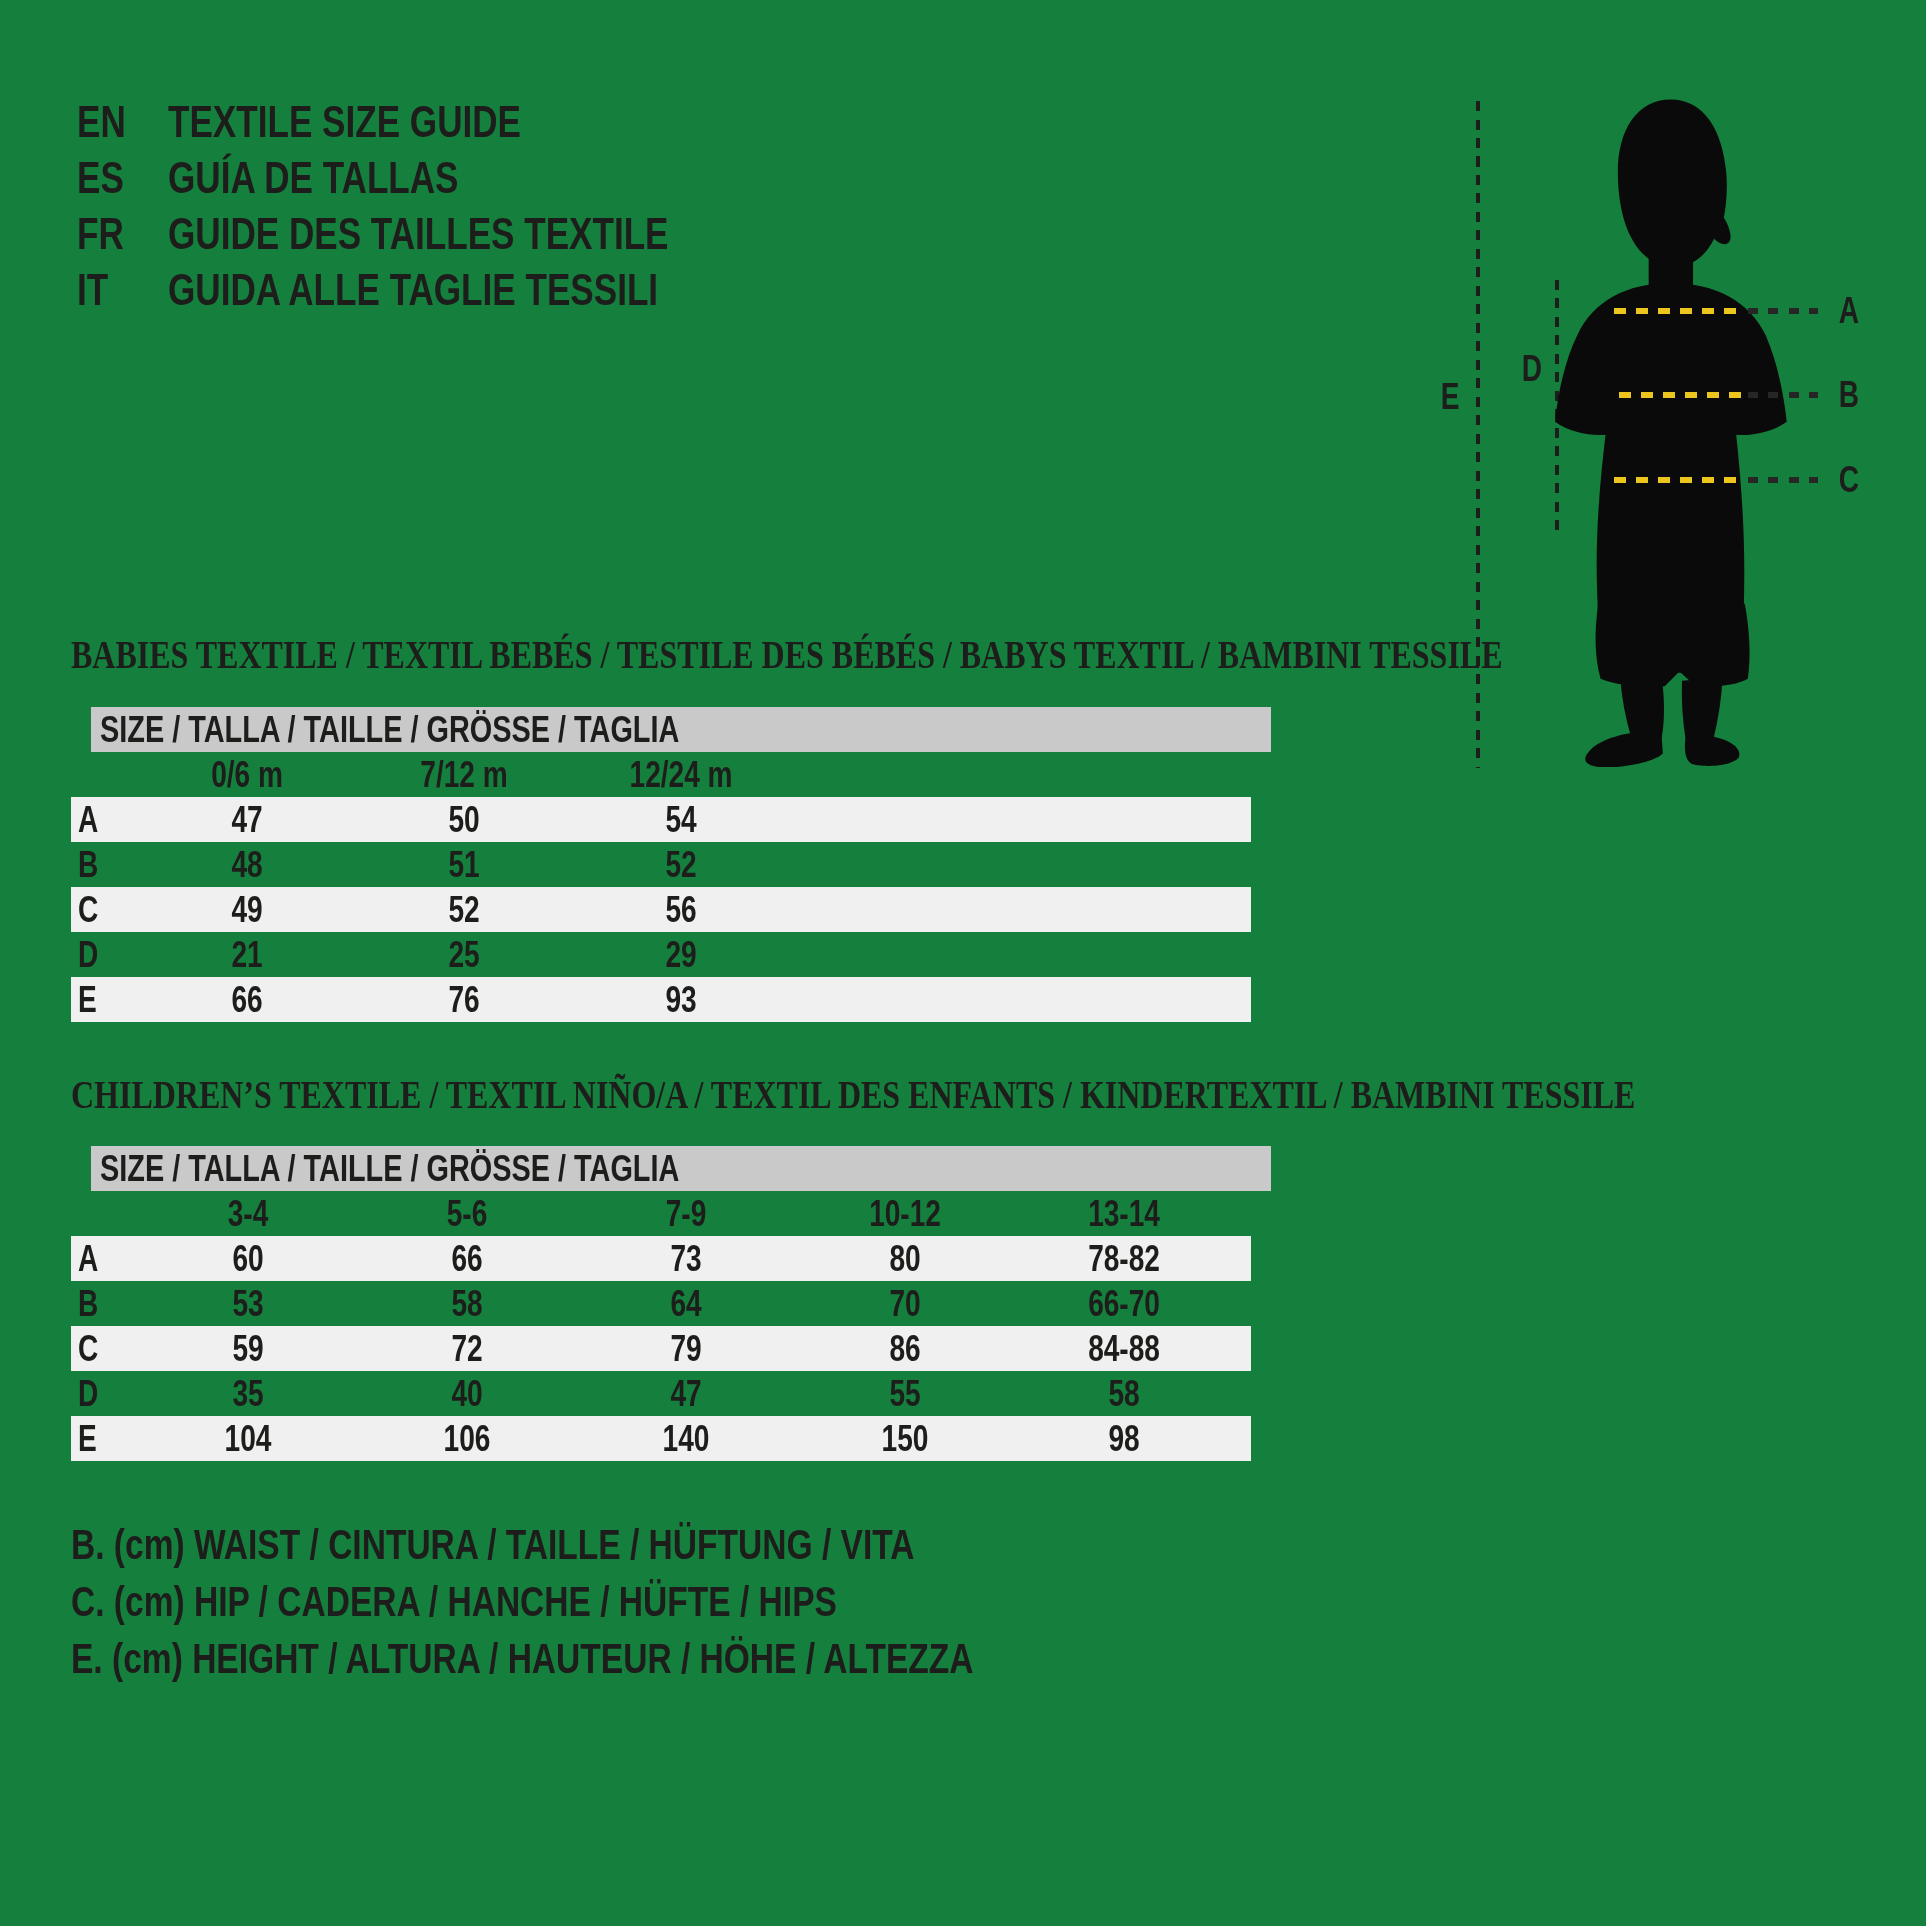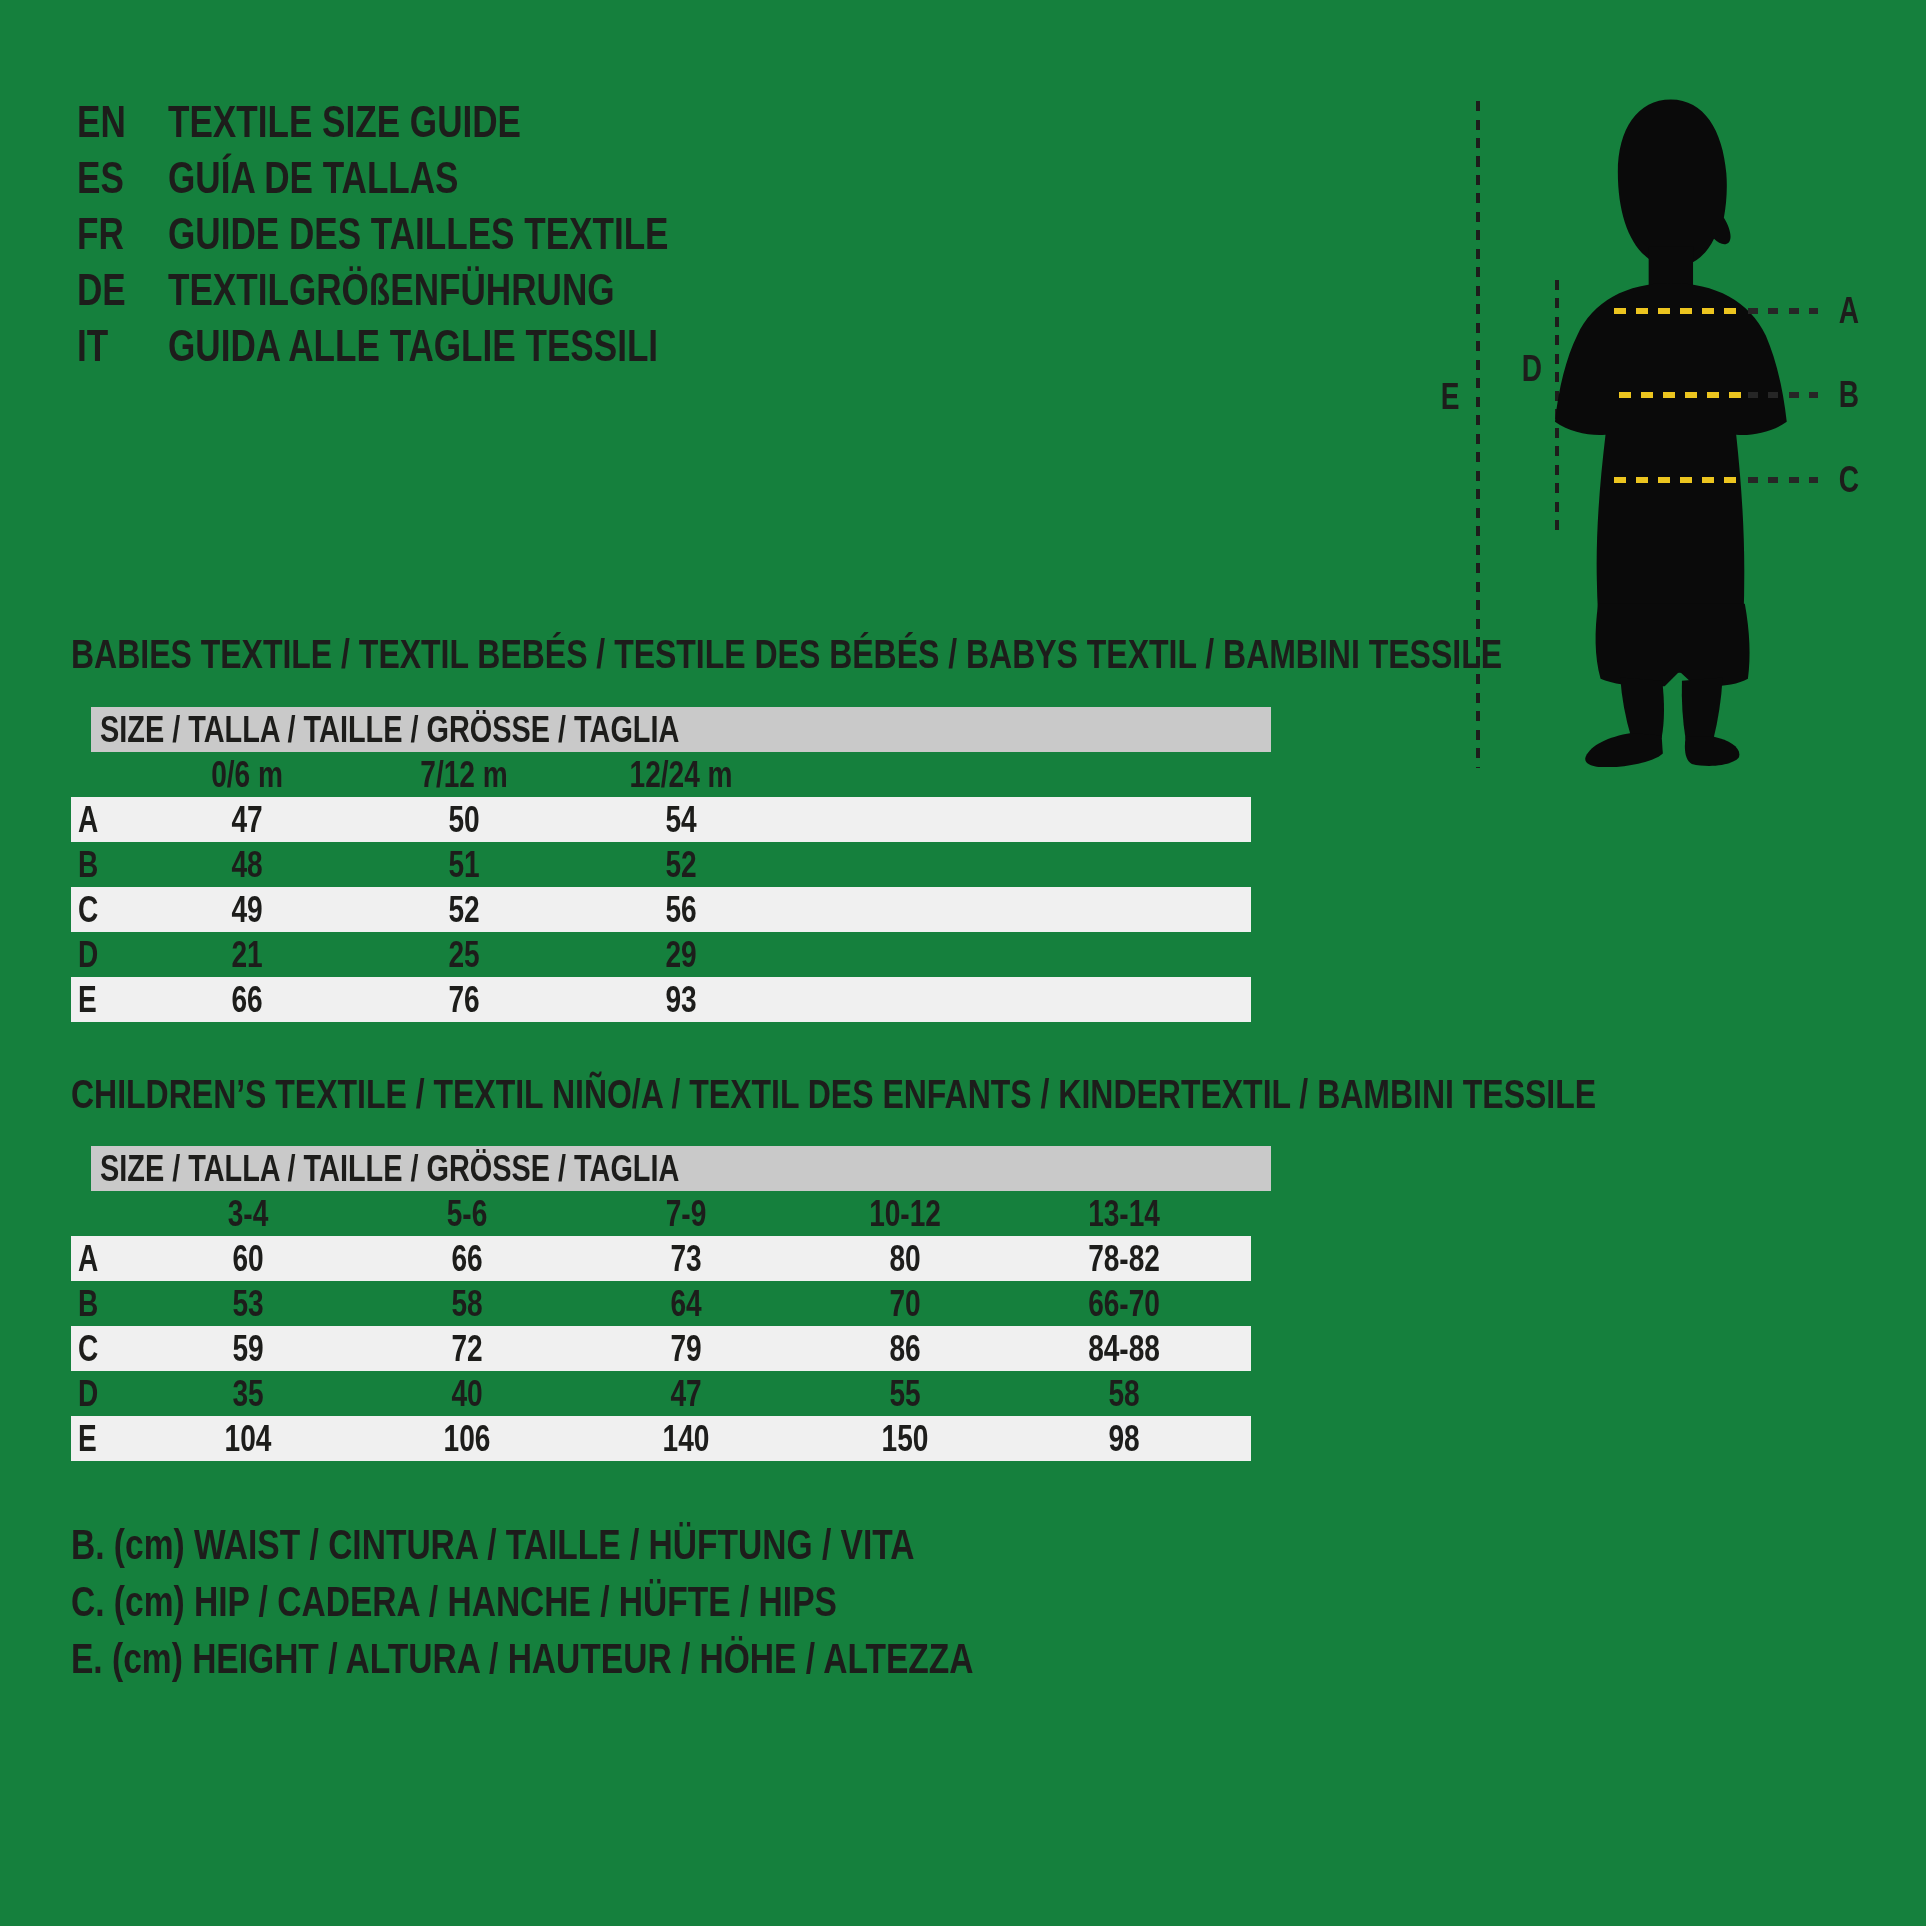--- a/index.html
+++ b/index.html
@@ -34,21 +34,21 @@
   .flabel { position:absolute; font-size:36px; font-weight:700; height:38px; line-height:38px; }
   .lab-a { left:431px; top:206px; }
   .lab-b { left:431px; top:290px; }
   .lab-c { left:431px; top:375px; }
   .lab-d { left:92px; top:264px; width:48px; text-align:right; }
   .lab-e { left:5px;   top:292px; width:52px; text-align:right; }
   .silhouette { position:absolute; left:129px; top:6.2px; width:262px; height:675px; z-index:1; }
 
   
   .sec-title { position:absolute; left:71px; height:49px; line-height:49px;
-               font-size:41px; font-weight:700; }
+               font-size:41px; font-weight:700;font-family:Liberation Serif, serif; }
   .sizebar { position:absolute; left:71px; width:1180px; height:45px; line-height:45px;
              background:var(--bar); padding-left:8.6px; font-size:37px; font-weight:700;margin-left:20px; }
   .tgrid { position:absolute; left:71px; width:1180px; }
   .trow { display:grid; height:45px; align-items:center; font-size:36px; font-weight:700; }
   .babies-grid   { grid-template-columns:68px 217px 217px 217px 1fr; }
   .children-grid { grid-template-columns:68px 219px 219px 219px 219px 219px 1fr; }
   .trow .cell { text-align:center; }
   .trow .letter { text-align:left; padding-left:7.4px; }
   .striped { background:var(--stripe); }
 
@@ -68,24 +68,20 @@
     </div>
     <div class="lang-row">
       <span class="lang-code"><span class="cond">ES</span></span>
       <span class="lang-title"><span class="cond">GUÍA DE TALLAS</span></span>
     </div>
     <div class="lang-row">
       <span class="lang-code"><span class="cond">FR</span></span>
       <span class="lang-title"><span class="cond">GUIDE DES TAILLES TEXTILE</span></span>
     </div>
     <div class="lang-row">
-      <span class="lang-code"><span class="cond">DE</span></span>
-      <span class="lang-title"><span class="cond">TEXTILGRÖßENFÜHRUNG</span></span>
-    </div>
-    <div class="lang-row">
       <span class="lang-code"><span class="cond">IT</span></span>
       <span class="lang-title"><span class="cond">GUIDA ALLE TAGLIE TESSILI</span></span>
     </div>
   </div>
 
   <div class="figure">
     <div class="vline e-line"></div>
     <div class="vline d-line"></div>
 
     <svg class="silhouette" viewBox="0 0 425 1095" xmlns="http://www.w3.org/2000/svg">

